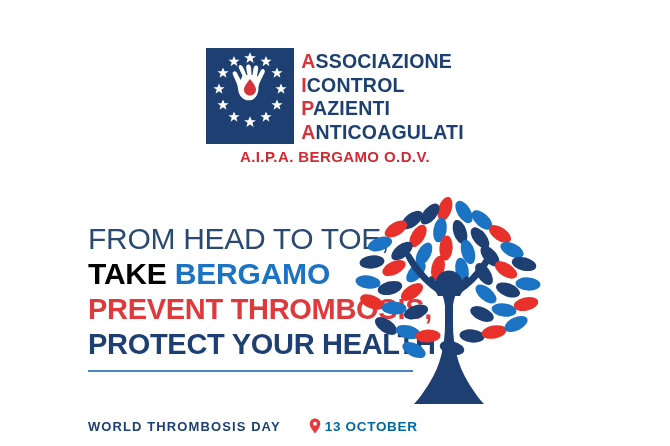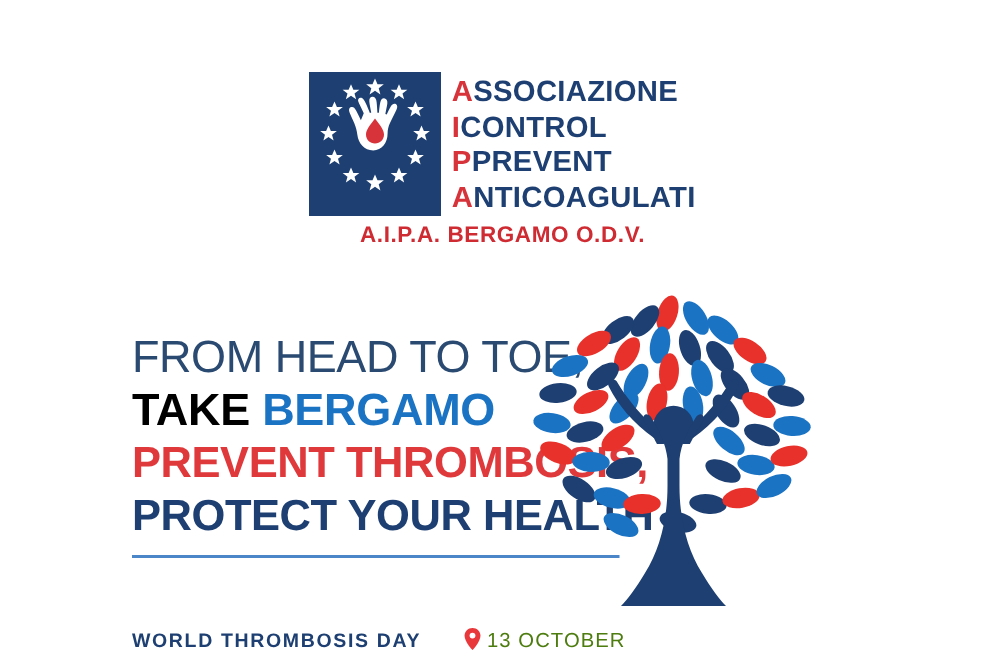--- a/index.html
+++ b/index.html
@@ -140,23 +140,24 @@
   }
   #wtd-date-wrap {
     display: flex;
     align-items: center;
     margin-left: 28px;
     gap: 4px;
   }
   #wtd-pin-icon { display: block; flex: 0 0 auto; }
   #wtd-date {
     font-size: 13.5px;
-    color: #4d7c0f;
+    color: #0369a1;
     letter-spacing: 0.7px;
     white-space: nowrap;
+    font-weight: bold;
   }
 
   #wtd-tree {
     position: absolute;
     left: 352px;
     top: 0px;
   }
 </style>
 </head>
 <body>
@@ -225,21 +226,21 @@
     </div>
 
     <div id="aipa-wordmark">
       <div class="aipa-line">
         <span class="cap">A</span><span>SSOCIAZIONE</span>
       </div>
       <div class="aipa-line">
         <span class="cap">I</span><span>CONTROL</span>
       </div>
       <div class="aipa-line">
-        <span class="cap">P</span><span>PREVENT</span>
+        <span class="cap">P</span><span>AZIENTI</span>
       </div>
       <div class="aipa-line">
         <span class="cap">A</span><span>NTICOAGULATI</span>
       </div>
     </div>
 
   </div>
 
   <div id="aipa-subtitle">A.I.P.A. BERGAMO O.D.V.</div>
 </div>

